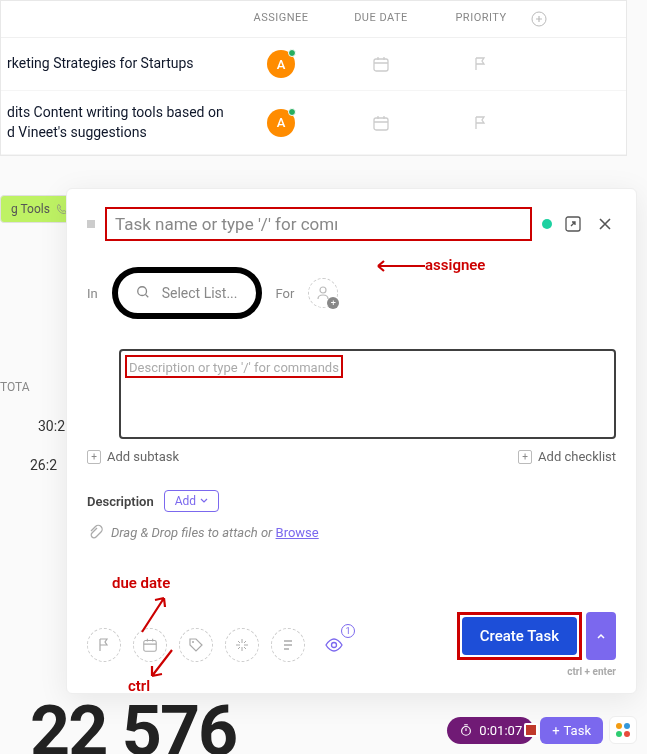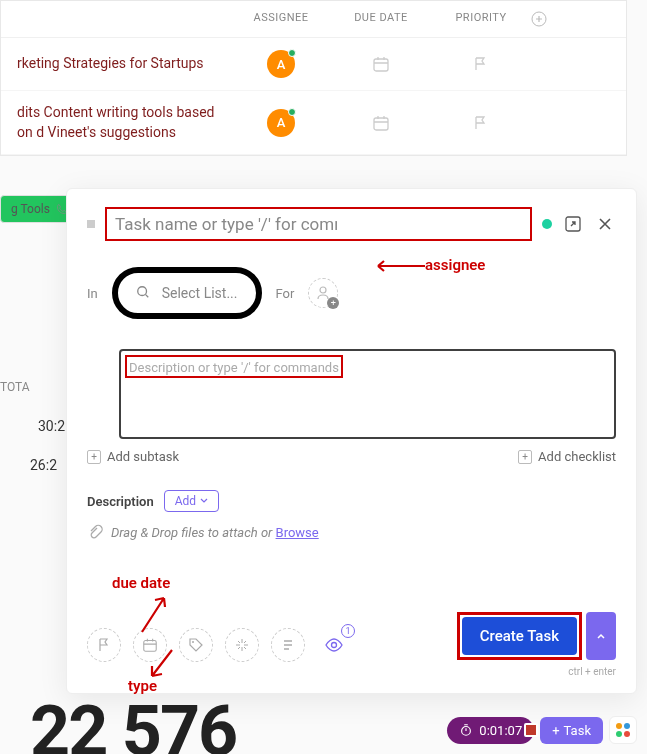--- a/index.html
+++ b/index.html
@@ -6,28 +6,28 @@
   body { background: #fafafa; width: 647px; height: 754px; overflow: hidden; position: relative; color: #333; }
 
   
   .bg-table { position: absolute; top: 0; left: 0; right: 20px; background: #fff; border: 1px solid #e8e8e8; }
   .bg-header { display: flex; padding: 10px 0; border-bottom: 1px solid #f0f0f0; }
   .bg-header .col-assignee { flex: 0 0 100px; margin-left: 230px; font-size: 11px; color: #888; text-align: center; letter-spacing: 0.5px; }
   .bg-header .col-due { flex: 0 0 100px; font-size: 11px; color: #888; text-align: center; letter-spacing: 0.5px; }
   .bg-header .col-pri { flex: 0 0 100px; font-size: 11px; color: #888; text-align: center; letter-spacing: 0.5px; }
   .bg-header .col-add { flex: 0 0 40px; font-size: 16px; color: #aaa; text-align: center; cursor: pointer; }
   .bg-row { display: flex; align-items: center; padding: 12px 0; border-bottom: 1px solid #f5f5f5; }
-  .bg-row .task-name { flex: 0 0 230px; padding-left: 16px; font-size: 14px; color: #7f1d1d; line-height: 1.4; overflow: hidden; }
+  .bg-row .task-name { flex: 0 0 230px; padding-left: 6px; font-size: 14px; color: #0f172a; line-height: 1.4; overflow: hidden; }
   .bg-row .avatar-cell { flex: 0 0 100px; display: flex; justify-content: center; }
   .avatar { width: 28px; height: 28px; border-radius: 50%; background: #ff8c00; color: #fff; font-size: 13px; font-weight: 500; display: flex; align-items: center; justify-content: center; position: relative; }
   .avatar .dot { width: 8px; height: 8px; border-radius: 50%; background: #27ae60; position: absolute; top: -1px; right: -1px; border: 1px solid #fff; }
   .bg-row .date-cell { flex: 0 0 100px; display: flex; justify-content: center; color: #ccc; }
   .bg-row .pri-cell { flex: 0 0 100px; display: flex; justify-content: center; color: #ccc; }
 
-  .tools-chip { position: absolute; top: 195px; left: 0; background: #22c55e; border: 1px solid #e0e0e0; border-radius: 4px; padding: 6px 10px; font-size: 12px; color: #555; display: flex; align-items: center; gap: 6px; }
+  .tools-chip { position: absolute; top: 195px; left: 0; background: #bef264; border: 1px solid #e0e0e0; border-radius: 4px; padding: 6px 10px; font-size: 12px; color: #555; display: flex; align-items: center; gap: 6px; }
 
   .totals { position: absolute; top: 380px; left: 0; font-size: 12px; color: #888; }
   .time-a { position: absolute; top: 418px; left: 38px; font-size: 14px; color: #333; }
   .time-b { position: absolute; top: 457px; left: 30px; font-size: 14px; color: #333; }
   .big-num { position: absolute; top: 690px; left: 30px; font-size: 70px; font-weight: 700; color: #222; letter-spacing: -2px; }
 
   
   .modal { position: absolute; top: 188px; left: 66px; right: 10px; bottom: 60px; background: #fff; border: 1px solid #eee; box-shadow: 0 6px 30px rgba(0,0,0,0.08); border-radius: 6px; padding: 18px 20px 16px; display: flex; flex-direction: column; }
   .modal-top { display: flex; align-items: center; gap: 10px; }
   .status-square { width: 8px; height: 8px; background: #ccc; }
@@ -63,21 +63,21 @@
 
   .bottom-row { margin-top: auto; display: flex; align-items: center; justify-content: space-between; }
   .left-icons { display: flex; gap: 12px; }
   .circ { width: 34px; height: 34px; border-radius: 50%; border: 1px dashed #ccc; display: flex; align-items: center; justify-content: center; color: #aaa; cursor: pointer; position: relative; }
   .circ.eye { border: none; color: #7b68ee; }
   .circ .badge { position: absolute; top: -4px; right: -4px; width: 14px; height: 14px; border-radius: 50%; border: 1px solid #7b68ee; background: #fff; color: #7b68ee; font-size: 9px; display: flex; align-items: center; justify-content: center; }
   .create-group { display: flex; }
   .create-btn { background: #1d4ed8; color: #fff; border: none; padding: 10px 18px; font-size: 15px; font-weight: 500; cursor: pointer; border-radius: 4px; }
   .create-caret { background: #7b68ee; color: #fff; border: none; padding: 10px 10px; margin-left: 4px; cursor: pointer; border-radius: 4px; }
   .red-box-3 { border: 3px solid #c00; padding: 2px; }
-  .ctrl-hint { text-align: right; font-size: 10px; color: #aaa; margin-top: 6px; }
+  .ctrl-hint { text-align: right; font-size: 10px; color: #aaa; margin-top: 6px; font-weight: bold; }
 
   
   .ann { position: absolute; color: #c00; font-weight: 600; font-size: 15px; z-index: 50; pointer-events:none; }
   .arrow { position: absolute; z-index: 49; pointer-events:none; }
 
   
   .bottom-bar { position: absolute; bottom: 10px; right: 10px; display: flex; gap: 6px; align-items: center; }
   .timer-chip { background: #701a75; color: #fff; border-radius: 999px; padding: 6px 12px; font-size: 13px; display: flex; align-items: center; gap: 6px; position: relative; }
   .timer-chip .stopdot { width: 14px; height: 14px; background: #c0392b; border-radius: 2px; position: absolute; right: -4px; top: 50%; transform: translateY(-50%); border: 2px solid #fff; }
   .task-chip { background: #7b68ee; color: #fff; border-radius: 6px; padding: 6px 12px; font-size: 13px; display: flex; align-items: center; gap: 4px; cursor: pointer; }
@@ -289,21 +289,21 @@
 <div class="ann" style="top:256px; left:425px;">assignee</div>
 <svg class="arrow" style="top:260px; left:370px;" width="55" height="12">
     <path d="M55 6H8M8 6l6-5M8 6l6 5" stroke="#c00" stroke-width="2.2" fill="none"></path>
   </svg>
 
 <div class="ann" style="top:574px; left:112px;">due date</div>
 <svg class="arrow" style="top:594px; left:140px;" width="30" height="40">
     <path d="M2 38L24 4M24 4l-9 2M24 4l1 9" stroke="#c00" stroke-width="2.2" fill="none"></path>
   </svg>
 
-<div class="ann" style="top:677px; left:128px;">type</div>
+<div class="ann" style="top:677px; left:128px;">ctrl</div>
 <svg class="arrow" style="top:648px; left:148px;" width="30" height="32">
     <path d="M24 2L4 28M4 28l10-2M4 28l0-10" stroke="#c00" stroke-width="2.2" fill="none"></path>
   </svg>
 
 <div class="bottom-bar">
   <div class="timer-chip">
     <svg width="14" height="14" viewBox="0 0 16 16">
         <circle cx="8" cy="9" r="5" fill="none" stroke="#fff" stroke-width="1.3"></circle>
         <path d="M8 9V6M6 2h4" stroke="#fff" stroke-width="1.3"></path>
       </svg>

